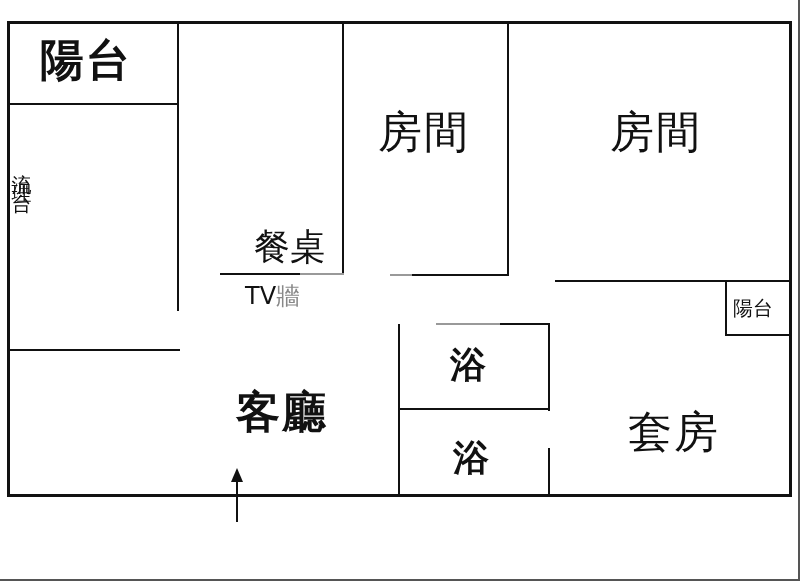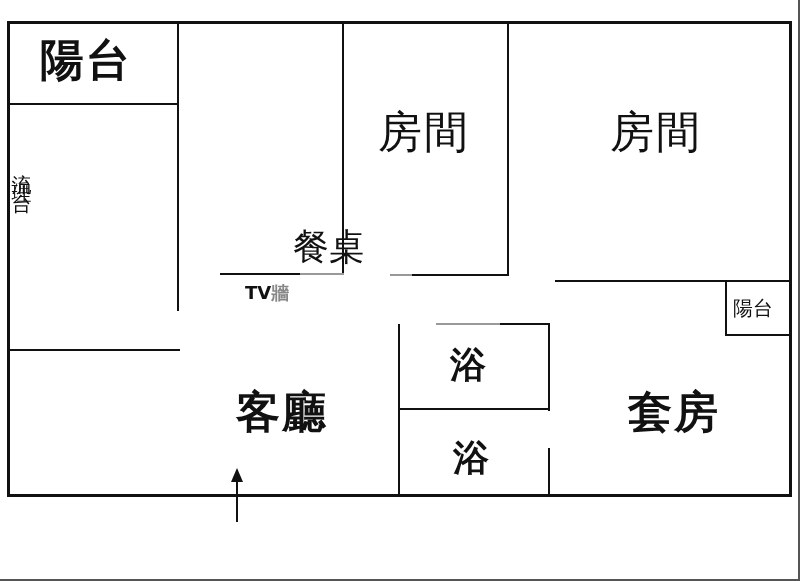--- a/index.html
+++ b/index.html
@@ -5,21 +5,21 @@
     html, body { margin: 0; padding: 0; background: #ffffff; }
     body { width: 800px; height: 581px; position: relative; overflow: hidden; font-family: "DejaVu Sans", sans-serif; }
     .frame { position: absolute; left: 0; top: 0; width: 798px; height: 579px; border-right: 2px solid #555; border-bottom: 2px solid #555; }
     .wall { position: absolute; background: #111; }
     .wall.gray { background: #999; }
     .label { position: absolute; color: #111; white-space: nowrap; line-height: 1; }
     .lg { font-size: 44px; font-weight: bold; letter-spacing: 2px; }
     .md { font-size: 36px; font-weight: bold; }
     .sm { font-size: 20px; }
     .vert { writing-mode: vertical-rl; letter-spacing: 10px; font-size: 20px; }
-    .tv { font-size: 18px; font-weight: bold; }
+    .tv { font-size: 24px; font-weight: normal; }
     .tv .gray-char { color: #888; }
     .arrow-shaft { position: absolute; left: 236px; top: 478px; width: 2px; height: 44px; background: #111; }
     .arrow-head { position: absolute; left: 231px; top: 468px; width: 0; height: 0; border-left: 6px solid transparent; border-right: 6px solid transparent; border-bottom: 14px solid #111; }
   </style>
 </head>
 <body>
 
 <div class="frame"></div>
 
 <div>
@@ -48,29 +48,29 @@
 
   <div class="wall gray" style="left:436px; top:323px; width:64px; height:2px;"></div>
   <div class="wall" style="left:500px; top:323px; width:50px; height:2px;"></div>
   <div class="wall" style="left:398px; top:324px; width:2px; height:172px;"></div>
   <div class="wall" style="left:548px; top:323px; width:2px; height:88px;"></div>
   <div class="wall" style="left:398px; top:408px; width:152px; height:2px;"></div>
   <div class="wall" style="left:548px; top:448px; width:2px; height:48px;"></div>
 
   <div class="label lg" style="left:40px; top:38px;">陽台</div>
   <div class="label vert" style="left:12px; top:158px;">流理台</div>
-  <div class="label md" style="left:254px; top:229px; font-weight:normal;margin-left:39px;">餐桌</div>
+  <div class="label md" style="left:254px; top:229px; font-weight:normal;">餐桌</div>
   <div class="label tv" style="left:245px; top:284px;">
     <span>TV</span><span class="gray-char">牆</span>
   </div>
   <div class="label lg" style="left:378px; top:110px; font-weight:normal;">房間</div>
   <div class="label lg" style="left:610px; top:110px; font-weight:normal;">房間</div>
   <div class="label sm" style="left:733px; top:298px;">陽台</div>
   <div class="label lg" style="left:236px; top:390px;">客廳</div>
   <div class="label md" style="left:450px; top:347px;">浴</div>
   <div class="label md" style="left:453px; top:440px;">浴</div>
-  <div class="label lg" style="left:628px; top:390px; font-weight:bold;">套房</div>
+  <div class="label lg" style="left:628px; top:410px; font-weight:normal;">套房</div>
 
   <div>
     <div class="arrow-head"></div>
     <div class="arrow-shaft"></div>
   </div>
 </div>
 
 </body></html>

